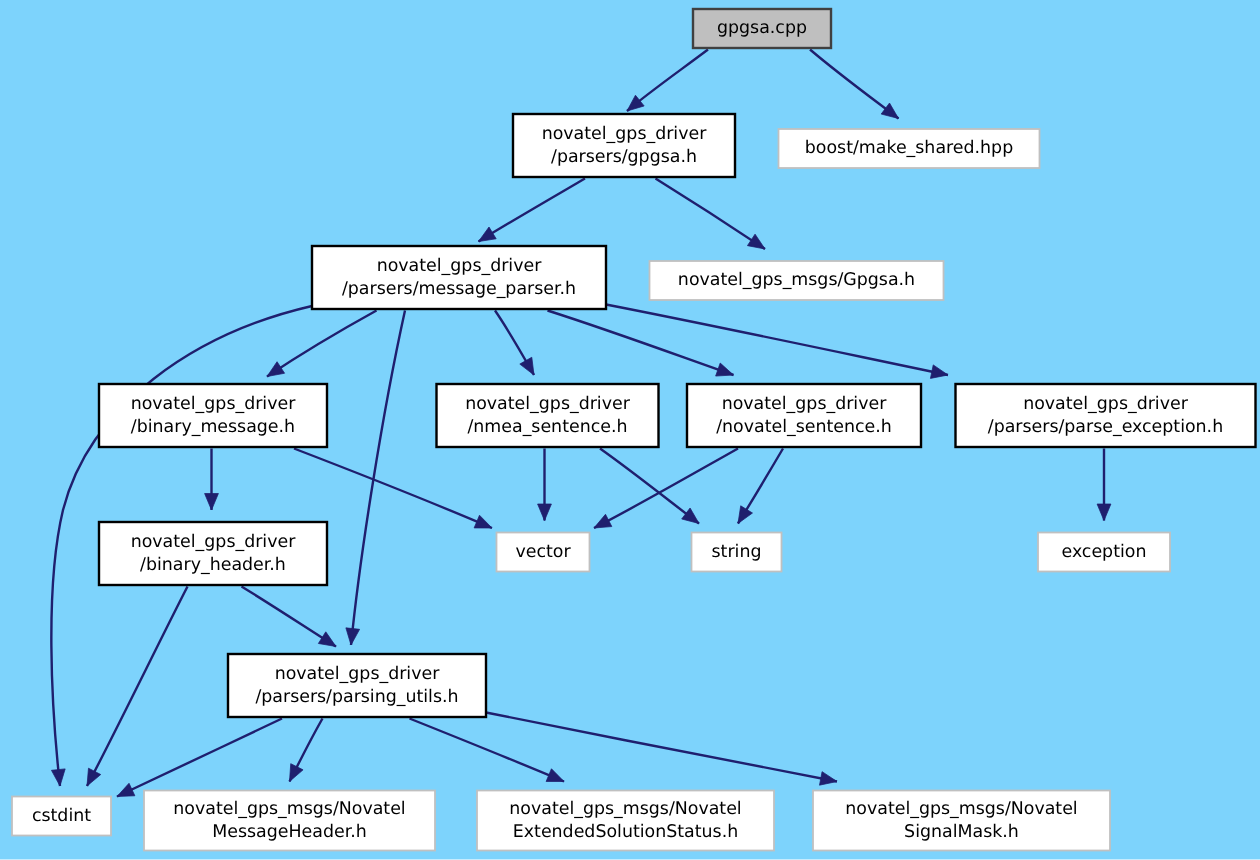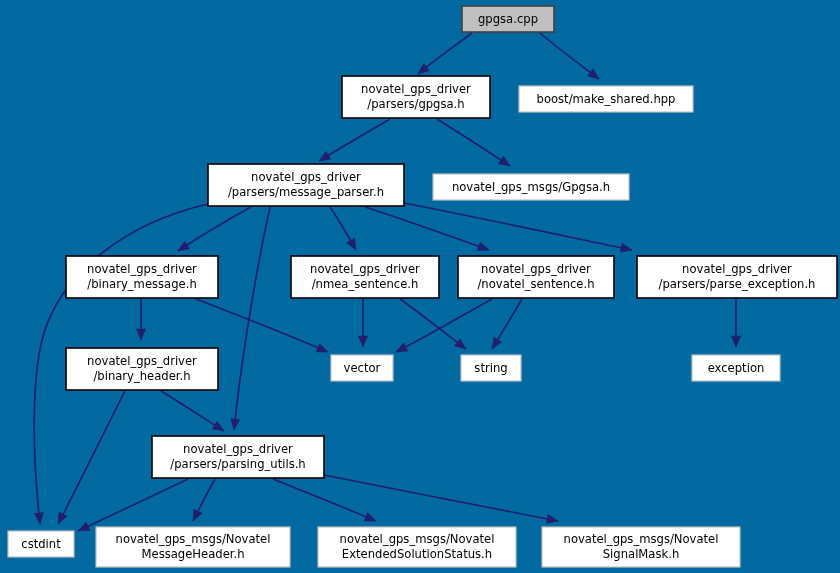--- a/index.html
+++ b/index.html
@@ -8,21 +8,21 @@
     background: #ffffff;
   }
   body {
     font-family: "DejaVu Sans", "Liberation Sans", sans-serif;
   }
   #graph-wrap {
     position: relative;
     width: 840px;
     height: 573px;
     overflow: hidden;
-    background: #0369a1;
+    background: #7dd3fc;
   }
   svg#dep-graph {
     display: block;
     width: 840px;
     height: 573px;
   }
   .edge-path {
     fill: none;
     stroke: #1f1f6e;
     stroke-width: 1.6;

